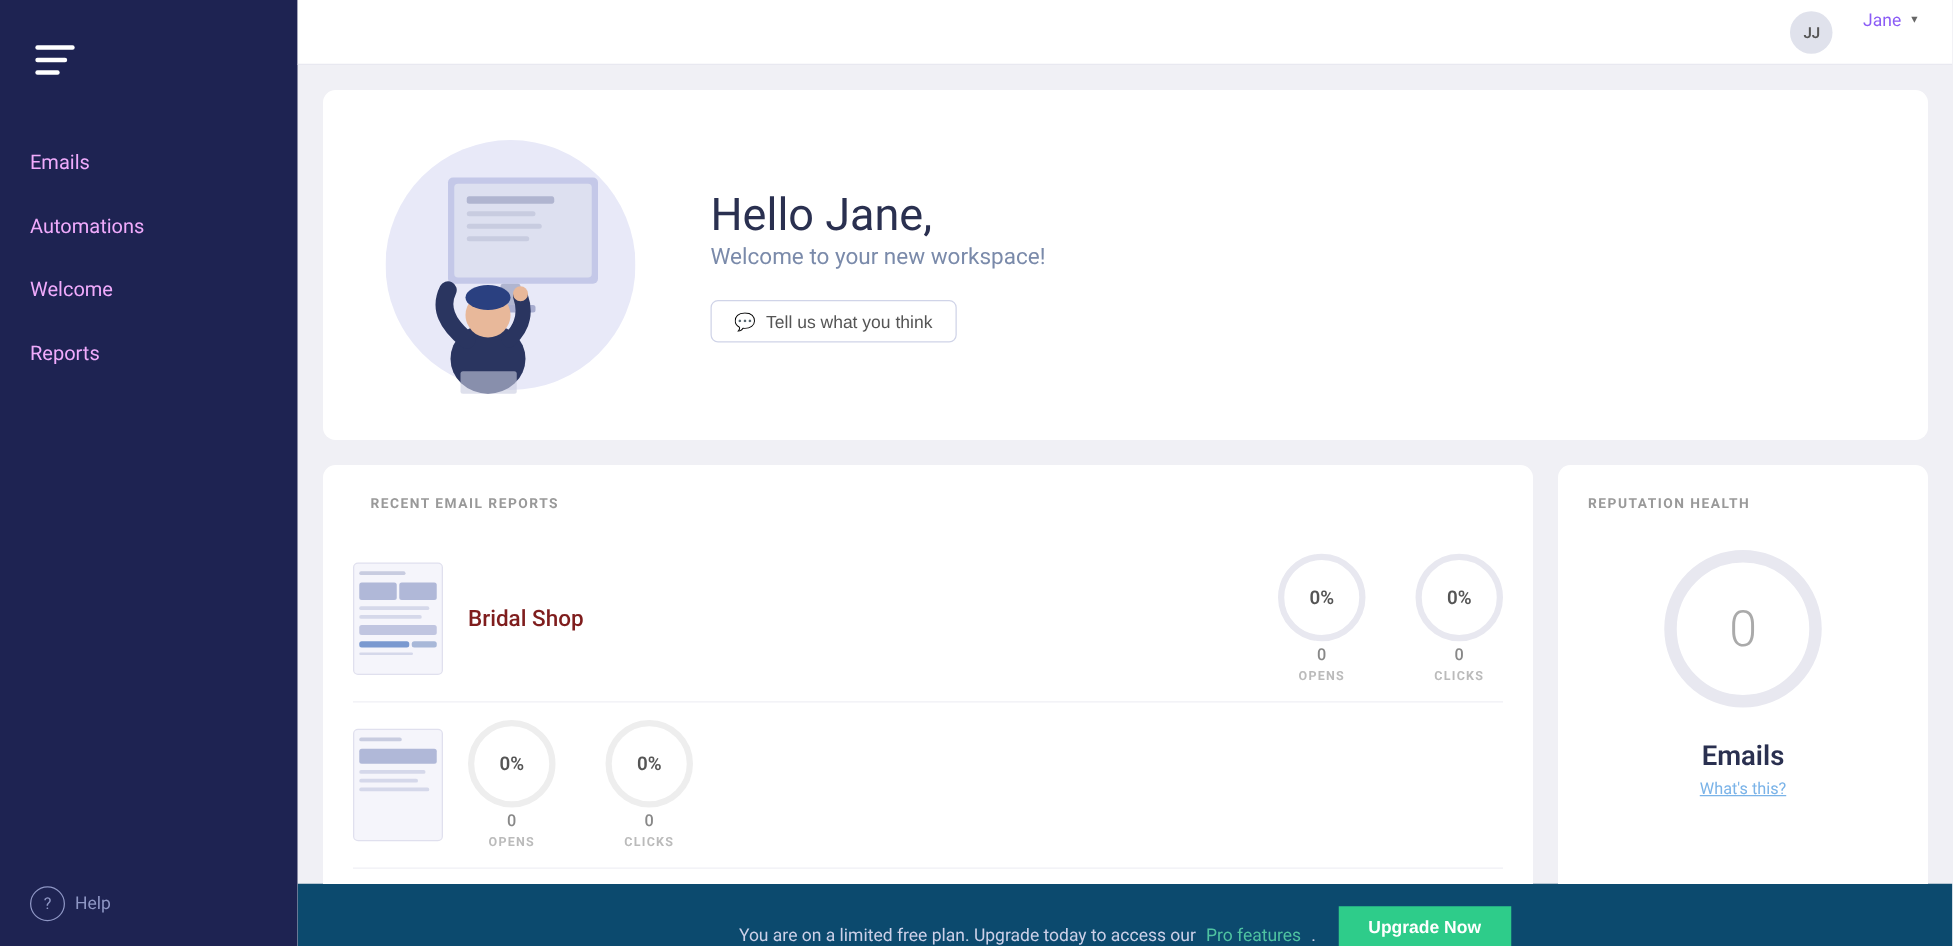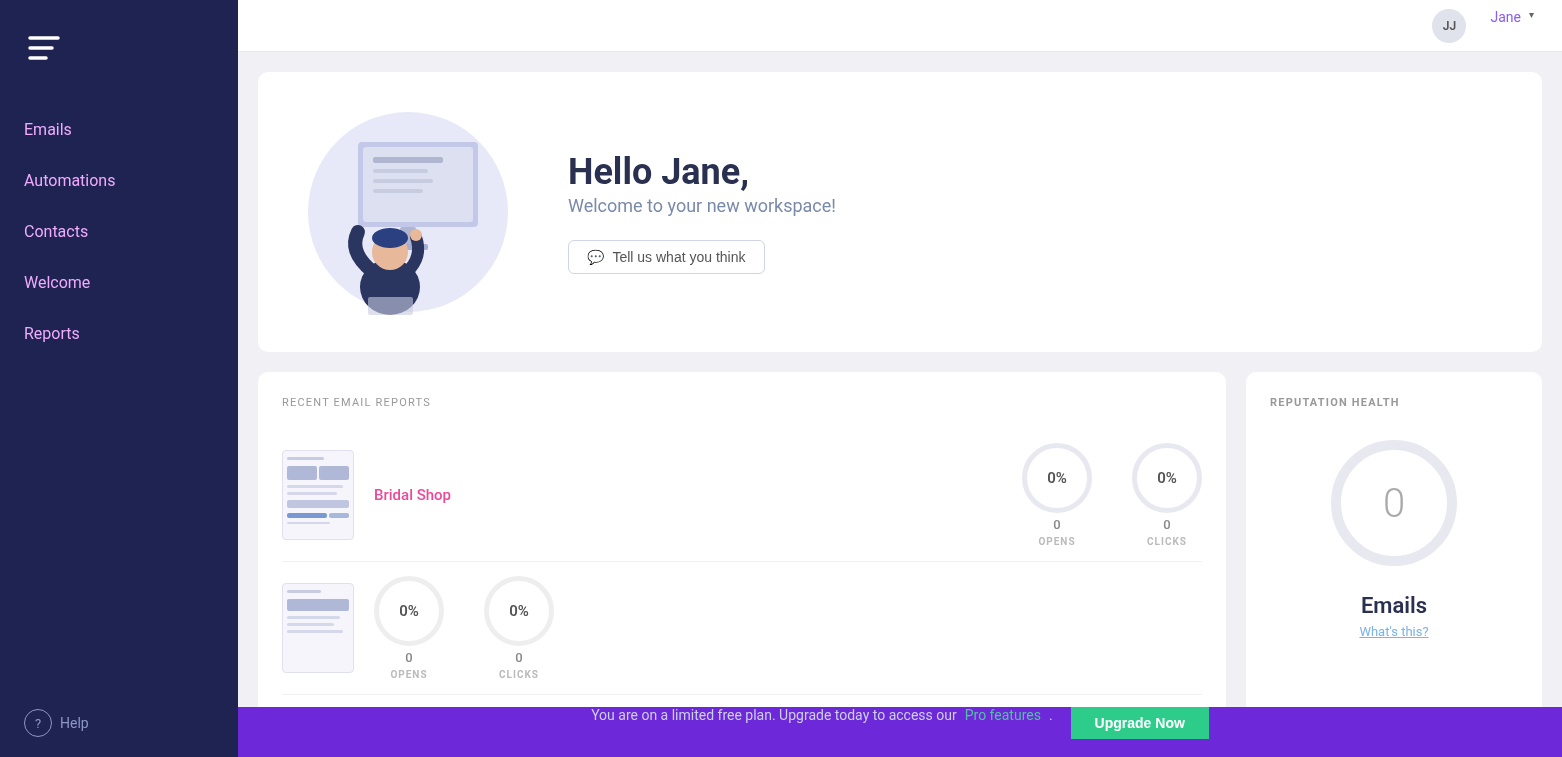--- a/index.html
+++ b/index.html
@@ -123,21 +123,21 @@
       gap: 60px;
       min-height: 280px;
     }
     .welcome-illustration {
       width: 200px;
       height: 220px;
       flex-shrink: 0;
     }
     .welcome-text h1 {
       font-size: 36px;
-      font-weight: 700;
+      font-weight: 400;
       color: #2a3050;
       margin-bottom: 2px;
     }
     .welcome-text p {
       font-size: 18px;
       color: #7a8aaa;
       margin-bottom: 24px;
     }
     .feedback-btn {
       display: inline-flex;
@@ -161,25 +161,26 @@
     
     .reports-panel {
       flex: 1;
       background: #fff;
       border-radius: 10px;
       padding: 24px;
       min-height: 300px;
     }
     .panel-title {
       font-size: 11px;
-      font-weight: 400;
+      font-weight: 700;
       letter-spacing: 1.2px;
       color: #999;
       margin-bottom: 20px;
       text-transform: uppercase;
+      margin-left: 14px;
     }
     .report-row {
       display: flex;
       align-items: center;
       gap: 20px;
       padding: 14px 0;
       border-bottom: 1px solid #f0f0f5;
     }
     .report-thumbnail {
       width: 72px;
@@ -200,23 +201,23 @@
       border-radius: 2px;
       width: 80%;
     }
     .thumb-sm-line {
       height: 3px;
       background: #d0d3e8;
       border-radius: 2px;
       width: 90%;
     }
     .report-name {
-      font-size: 15px;
+      font-size: 18px;
       font-weight: 500;
-      color: #ec4899;
+      color: #7f1d1d;
       flex: 1;
     }
     .report-stats {
       display: flex;
       align-items: center;
       gap: 40px;
     }
     .stat-circle-wrap {
       display: flex;
       flex-direction: column;
@@ -297,23 +298,23 @@
     .whats-this {
       font-size: 13px;
       color: #7ab3e8;
       text-decoration: underline;
       cursor: pointer;
     }
 
     
     .upgrade-bar {
       height: 50px;
-      background: #6d28d9;
-      display: flex;
-      align-items: flex-start;
+      background: #0c4a6e;
+      display: flex;
+      align-items: flex-end;
       justify-content: center;
       gap: 8px;
       font-size: 14px;
       color: #ccd0e8;
       flex-shrink: 0;
     }
     .upgrade-bar a {
       color: #4fc3a1;
       text-decoration: none;
     }
@@ -339,21 +340,20 @@
       
       <svg viewBox="0 0 40 40" fill="none" xmlns="http://www.w3.org/2000/svg">
         <line x1="6" y1="8" x2="34" y2="8" stroke="white" stroke-width="3.5" stroke-linecap="round"></line>
         <line x1="6" y1="18" x2="28" y2="18" stroke="white" stroke-width="3.5" stroke-linecap="round"></line>
         <line x1="6" y1="28" x2="22" y2="28" stroke="white" stroke-width="3.5" stroke-linecap="round"></line>
       </svg>
     </div>
     <nav class="sidebar-nav">
       <div class="sidebar-item">Emails</div>
       <div class="sidebar-item">Automations</div>
-      <div class="sidebar-item">Contacts</div>
       <div class="sidebar-item">Welcome</div>
       <div class="sidebar-item">Reports</div>
     </nav>
     <div class="sidebar-help">
       <div class="help-icon-circle">?</div>
       <span>Help</span>
     </div>
   </aside>
 
   <div class="main-content">

